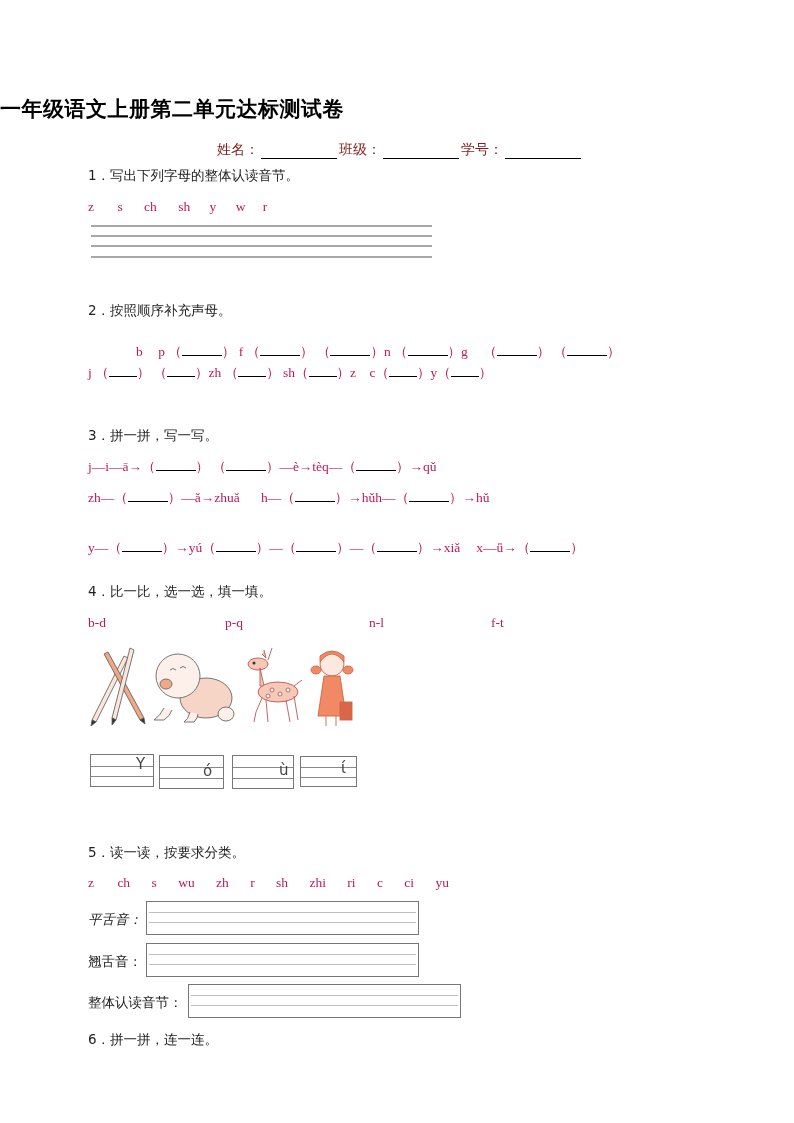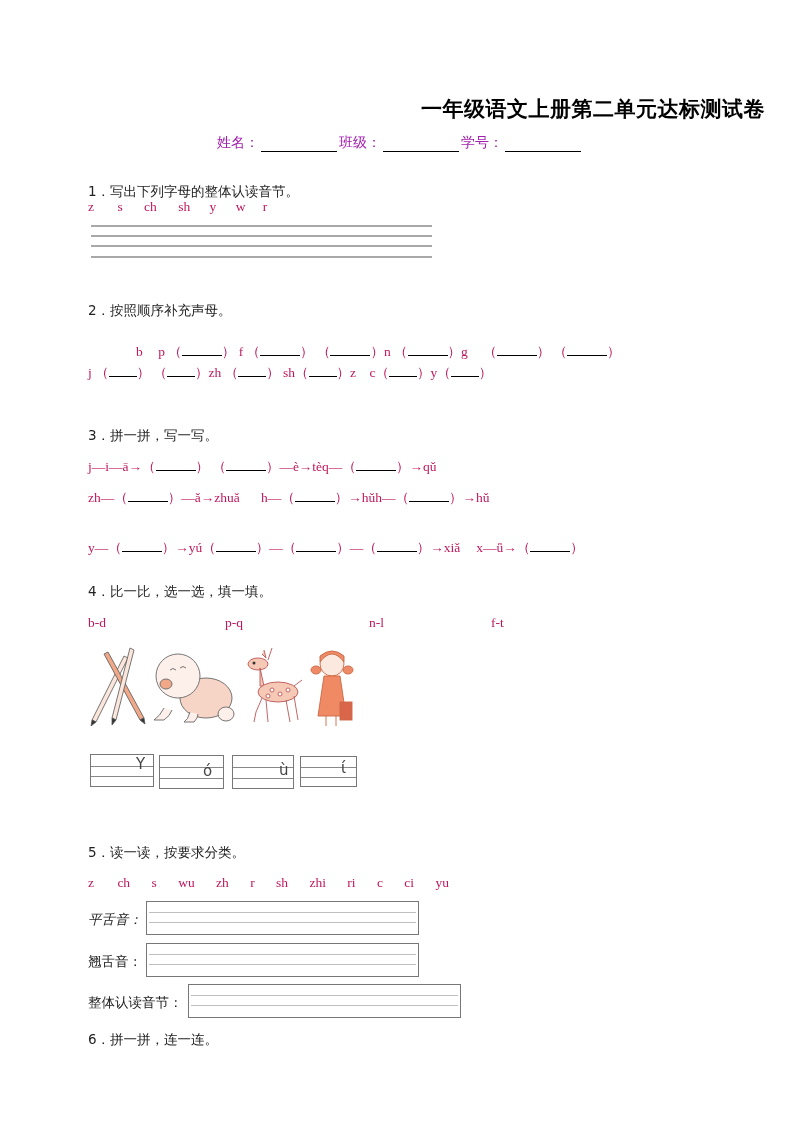--- a/index.html
+++ b/index.html
@@ -3,27 +3,27 @@
 <meta charset="utf-8">
 <style>
   html, body { margin: 0; padding: 0; background: #ffffff; }
   body {
     width: 794px; height: 1123px; position: relative; overflow: hidden;
     font-family: "Liberation Serif", "DejaVu Serif", serif;
     color: #111;
   }
   .abs { position: absolute; white-space: nowrap; }
   .title {
-    left: 0; width: 765px; top: 95px; text-align: right;
+    left: 0; width: 765px; top: 95px; text-align: left;
     font-family: "DejaVu Sans", "Liberation Sans", sans-serif;
     font-weight: bold; font-size: 21px; letter-spacing: 0.5px; color: #000;
   }
   .info-row {
-    top: 134px; left: 217px; font-size: 14px;
-    font-family: "DejaVu Sans", sans-serif; color: #a21caf;
+    top: 141px; left: 217px; font-size: 14px;
+    font-family: "DejaVu Sans", sans-serif; color: #7f1d1d;
     display: flex; align-items: flex-end;
   }
   .info-row .blank { display: inline-block; width: 76px; border-bottom: 1px solid #000; height: 14px; margin: 0 2px 0 2px; }
   .qhead {
     font-family: "DejaVu Sans", sans-serif; font-size: 13.5px; color: #222;
   }
   .line-row { font-size: 13.5px; color: #be185d; }
   .paren { display: inline-block; }
   .u { display: inline-block; border-bottom: 1px solid #000; height: 12px; vertical-align: baseline; }
   .u-long { width: 40px; }
@@ -51,21 +51,21 @@
 
 <div class="abs info-row">
   <span>姓名：</span>
   <span class="blank"></span>
   <span>班级：</span>
   <span class="blank"></span>
   <span>学号：</span>
   <span class="blank"></span>
 </div>
 
-<div class="abs qhead" style="left:88px; top:167px;margin-top:16px;">1．写出下列字母的整体认读音节。</div>
+<div class="abs qhead" style="left:88px; top:167px;">1．写出下列字母的整体认读音节。</div>
 <div class="abs line-row" style="left:88px; top:199px;">
   <span>z</span><span class="sp" style="width:20px"></span>
   <span>s</span><span class="sp" style="width:18px"></span>
   <span>ch</span><span class="sp" style="width:18px"></span>
   <span>sh</span><span class="sp" style="width:16px"></span>
   <span>y</span><span class="sp" style="width:16px"></span>
   <span>w</span><span class="sp" style="width:14px"></span>
   <span>r</span>
 </div>
 <div>

